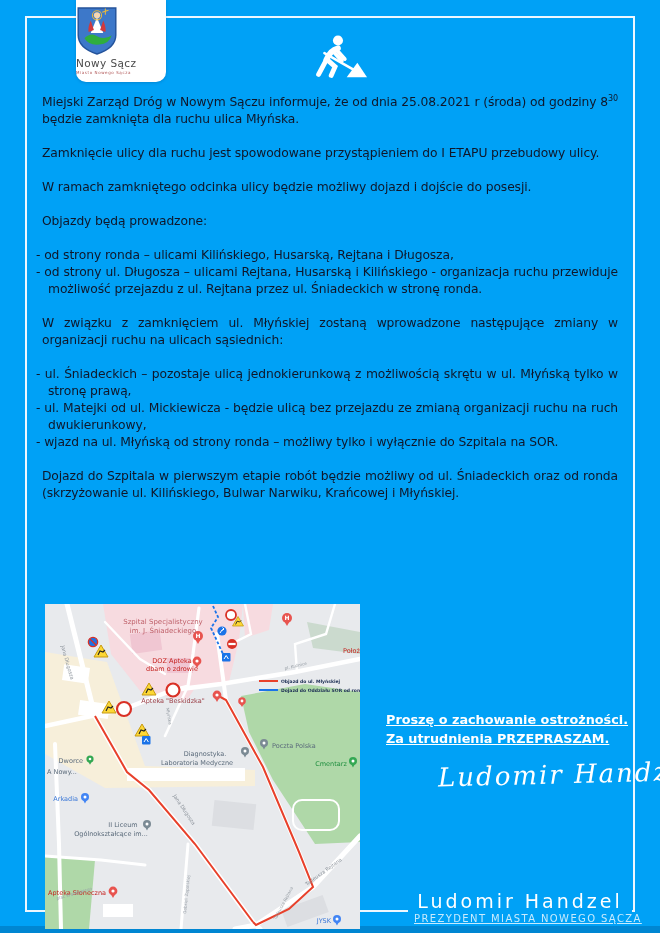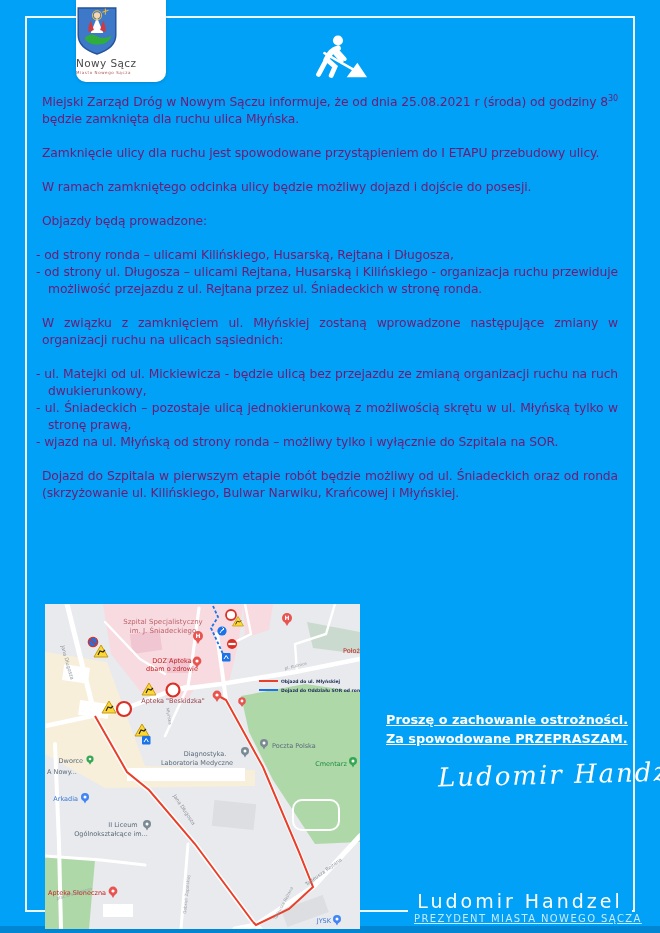--- a/index.html
+++ b/index.html
@@ -11,21 +11,21 @@
   
   .logo-card{position:absolute;left:76px;top:0;width:90px;height:82px;background:#fff;border-radius:0 0 10px 10px;z-index:5;box-shadow:0 1px 3px rgba(0,60,120,.25);}
   .logo-card svg{margin-top:7px;}
   .city-name{font-size:10.5px;color:#4a4a4a;letter-spacing:.4px;margin-top:-2px;}
   .city-tagline{font-size:4px;color:#b05555;letter-spacing:.6px;margin-top:1px;}
 
   
   .roadworks{position:absolute;left:306px;top:32px;z-index:5;}
 
   
-  .copy{position:absolute;left:42px;top:94px;width:576px;color:#701a75;font-size:12.3px;line-height:17px;text-align:justify;letter-spacing:-.1px;}
+  .copy{position:absolute;left:42px;top:94px;width:576px;color:#0f172a;font-size:12.3px;line-height:17px;text-align:justify;letter-spacing:-.1px;}
   .copy p{margin:0 0 17px;}
   .copy ul{margin:0 0 17px;padding:0;list-style:none;}
   .copy li{margin:0 0 0 -6px;padding-left:12px;text-indent:-12px;text-align:justify;}
   .sup{font-size:8px;vertical-align:super;line-height:0;}
 
   
   .notice{position:absolute;left:386px;top:710px;width:252px;color:#fff;font-weight:bold;font-size:12.8px;line-height:19px;text-decoration:underline;}
   .signature{position:absolute;left:438px;top:760px;width:200px;color:#fff;font-family:"DejaVu Serif","Liberation Serif",serif;font-style:italic;font-size:26px;letter-spacing:2px;transform:rotate(-1.5deg);white-space:nowrap;}
 
   
@@ -85,22 +85,22 @@
     <p><span>Miejski Zarząd Dróg w Nowym Sączu informuje, że od dnia 25.08.2021 r (środa) od godziny 8</span><span class="sup">30</span><span> będzie zamknięta dla ruchu ulica Młyńska.</span></p>
     <p>Zamknięcie ulicy dla ruchu jest spowodowane przystąpieniem do I ETAPU przebudowy ulicy.</p>
     <p>W ramach zamkniętego odcinka ulicy będzie możliwy dojazd i dojście do posesji.</p>
     <p>Objazdy będą prowadzone:</p>
     <ul>
       <li>- od strony ronda – ulicami Kilińskiego, Husarską, Rejtana i Długosza,</li>
       <li>- od strony ul. Długosza – ulicami Rejtana, Husarską i Kilińskiego - organizacja ruchu przewiduje możliwość przejazdu z ul. Rejtana przez ul. Śniadeckich w stronę ronda.</li>
     </ul>
     <p>W związku z zamknięciem ul. Młyńskiej zostaną wprowadzone następujące zmiany w organizacji ruchu na ulicach sąsiednich:</p>
     <ul>
+      <li>- ul. Śniadeckich – pozostaje ulicą jednokierunkową z możliwością skrętu w ul. Młyńską tylko w stronę prawą,</li>
       <li>- ul. Matejki od ul. Mickiewicza - będzie ulicą bez przejazdu ze zmianą organizacji ruchu na ruch dwukierunkowy,</li>
-      <li>- ul. Śniadeckich – pozostaje ulicą jednokierunkową z możliwością skrętu w ul. Młyńską tylko w stronę prawą,</li>
       <li>- wjazd na ul. Młyńską od strony ronda – możliwy tylko i wyłącznie do Szpitala na SOR.</li>
     </ul>
     <p>Dojazd do Szpitala w pierwszym etapie robót będzie możliwy od ul. Śniadeckich oraz od ronda (skrzyżowanie ul. Kilińskiego, Bulwar Narwiku, Krańcowej i Młyńskiej.</p>
   </div>
 
   <div class="map">
     <svg width="315" height="325" viewBox="0 0 315 325">
 
       <rect x="0" y="0" width="315" height="325" fill="#E8EAED"></rect>
       <polygon points="0,48 62,58 100,162 210,166 210,182 60,184 0,150" fill="#F7EFDA"></polygon>
@@ -285,21 +285,21 @@
         <line x1="214" y1="77" x2="233" y2="77" stroke="#E8402A" stroke-width="2"></line>
         <text x="236" y="79" class="m-legend">Objazd do ul. Młyńskiej</text>
         <line x1="214" y1="86" x2="233" y2="86" stroke="#1A73E8" stroke-width="2"></line>
         <text x="236" y="88" class="m-legend">Dojazd do Oddziału SOR od ronda</text>
       </g>
     </svg>
   </div>
 
   <div class="notice">
     <div>Proszę o zachowanie ostrożności.</div>
-    <div>Za spowodowane PRZEPRASZAM.</div>
+    <div>Za utrudnienia PRZEPRASZAM.</div>
   </div>
   <div class="signature">Ludomir Handzel</div>
 
   <div class="footer">
     <div class="footer-name">Ludomir Handzel</div>
     <div class="footer-title">PREZYDENT MIASTA NOWEGO SĄCZA</div>
   </div>
 
   <div class="bottom-strip"></div>
 </div>

